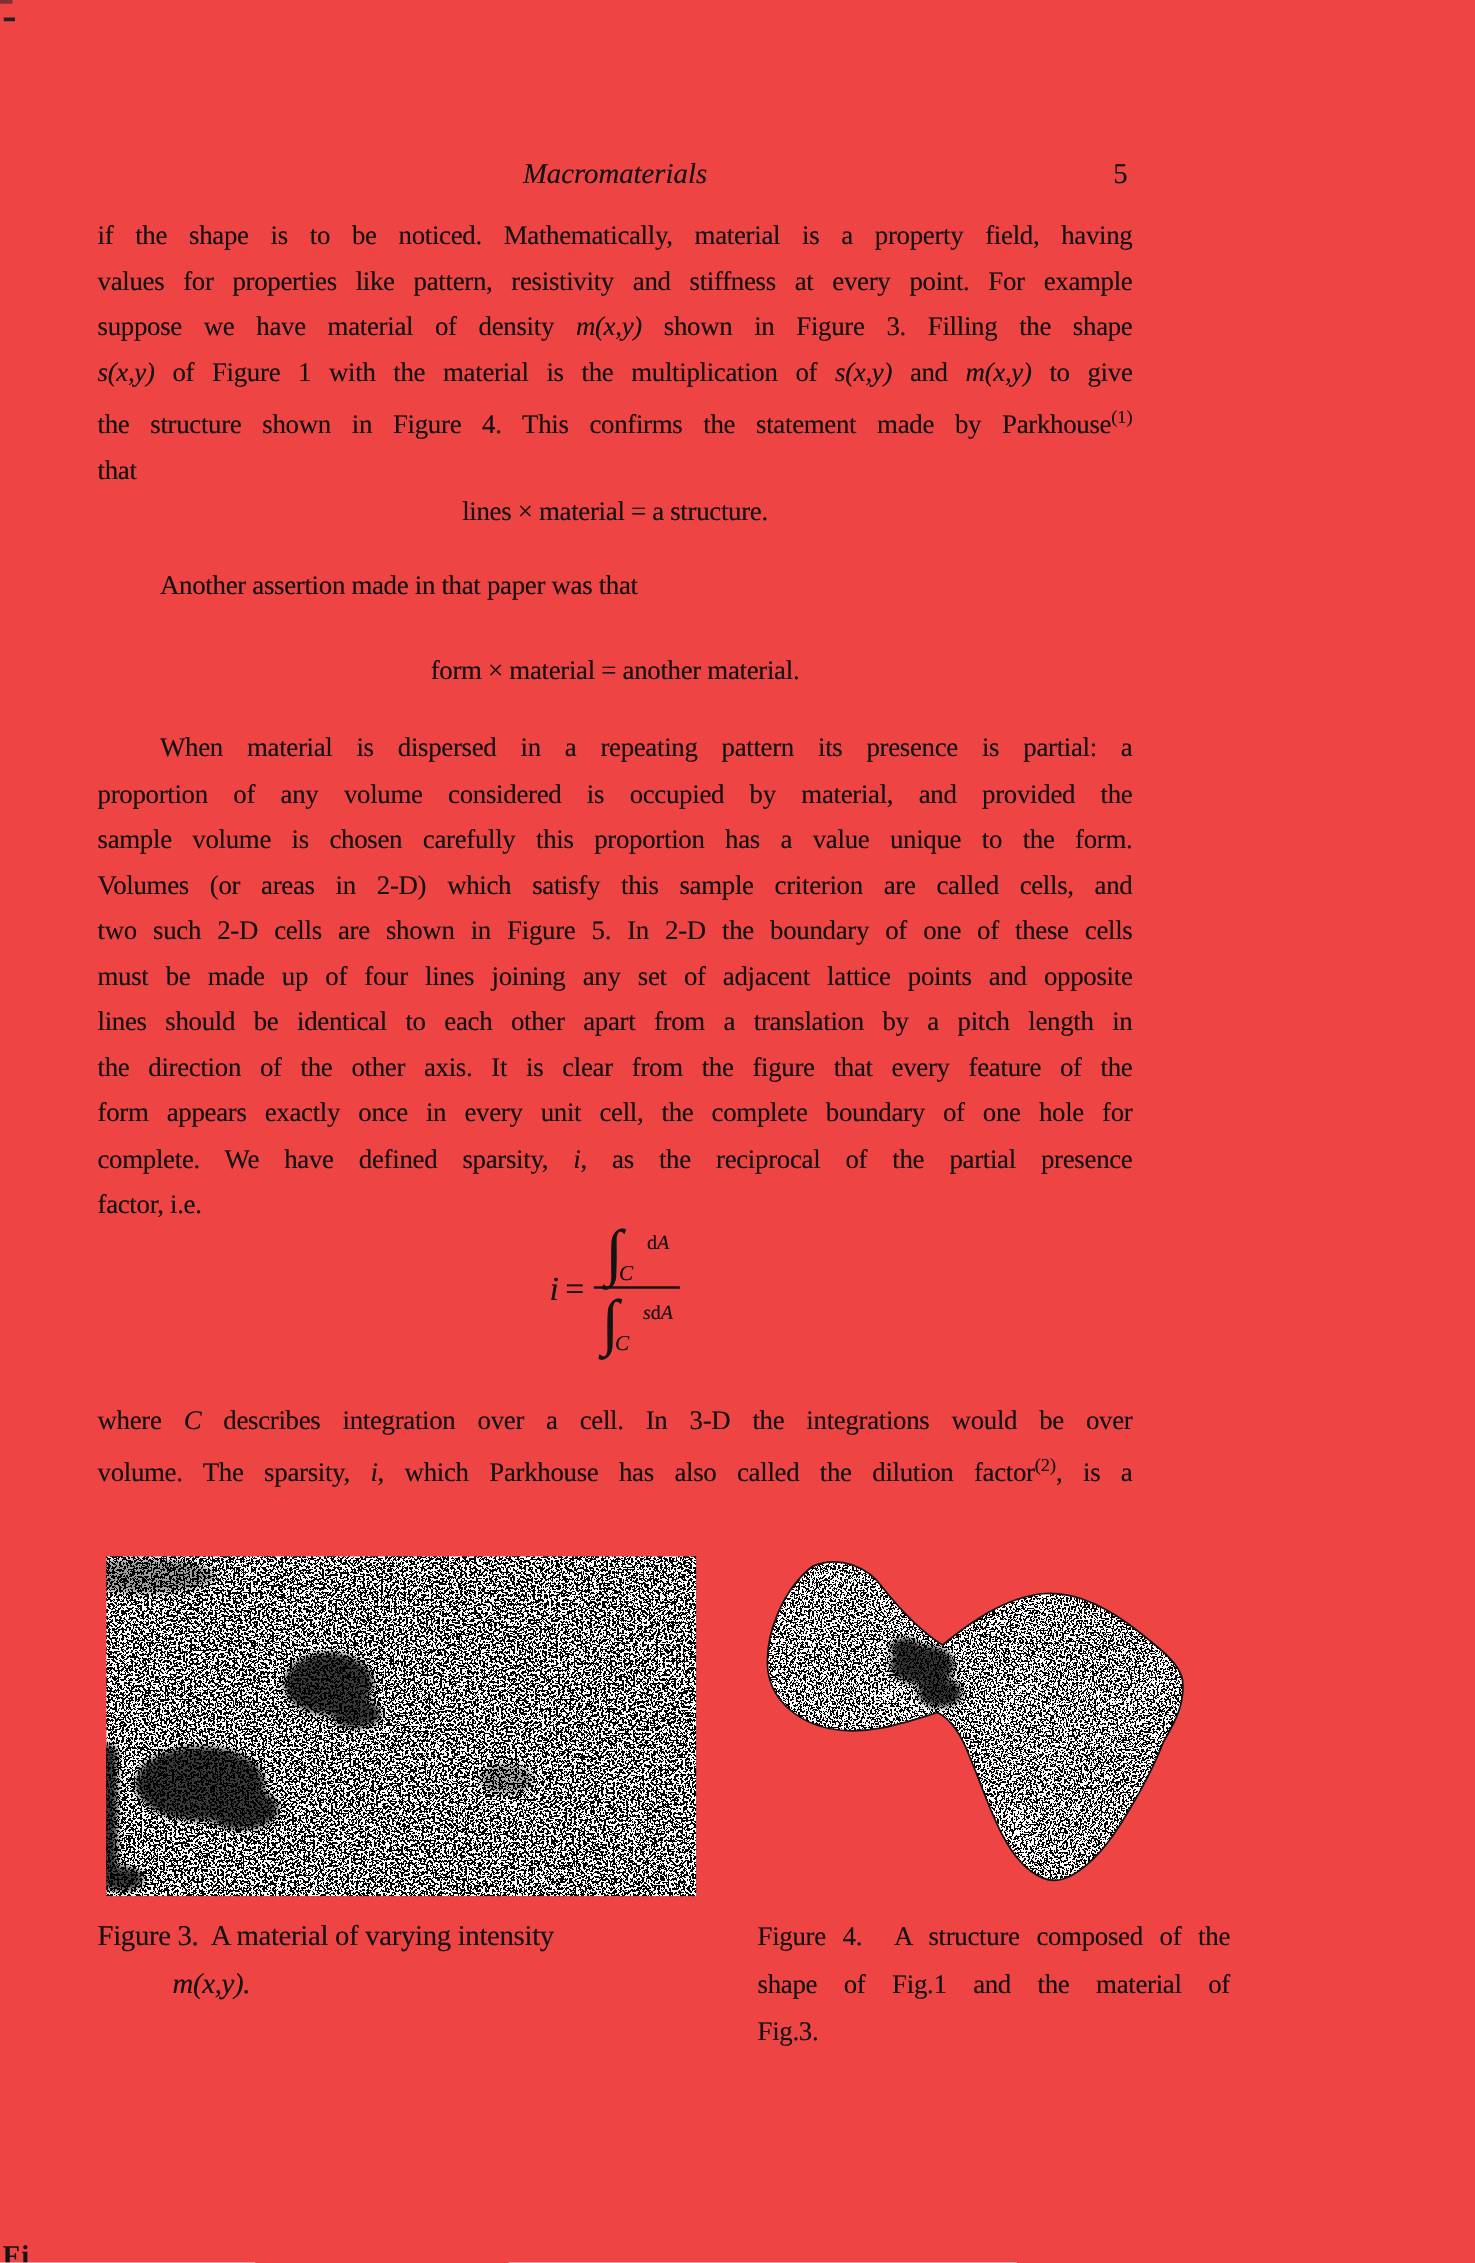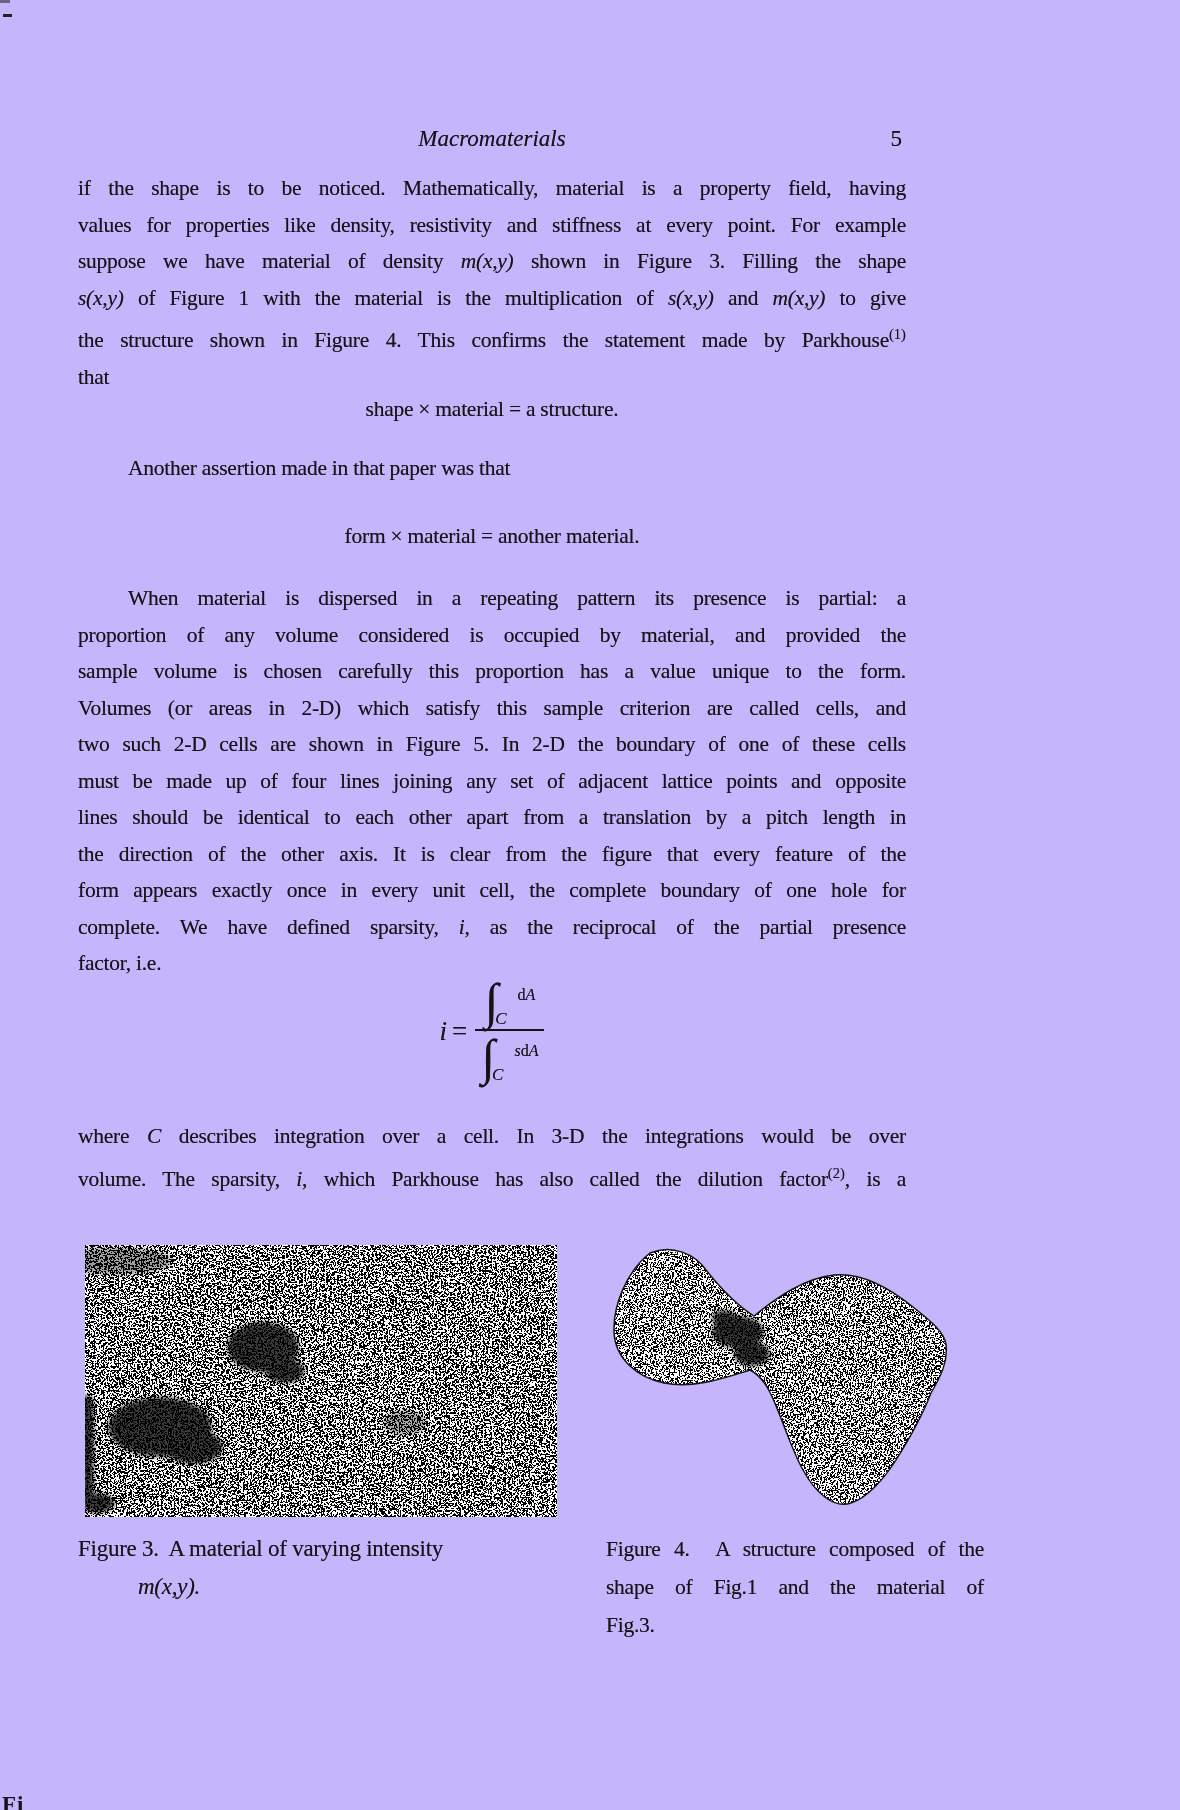--- a/index.html
+++ b/index.html
@@ -1,18 +1,18 @@
 <!DOCTYPE html>
 <html><head>
 <meta charset="utf-8">
 <style>
   html,body{margin:0;padding:0;background:#e8e8e8;}
   .page{
     position:relative;width:1180px;height:1810px;margin:0 auto;
-    background:#c4b5fd;overflow:hidden;
+    background:#ef4444;overflow:hidden;
     font-family:"Liberation Serif","DejaVu Serif",serif;
     color:#141414;
   }
   .block{position:absolute;left:78px;width:828px;font-size:21.5px;line-height:36.5px;
     letter-spacing:-0.25px;text-shadow:0 0 0.5px rgba(20,20,20,0.55);}
   .line{text-align:left;}
   .j{text-align:justify;text-align-last:justify;}
   .ind{text-indent:50px;}
   .cline{text-align:center;}
   .it{font-style:italic;}
@@ -52,28 +52,28 @@
 
 <div class="page">
 
   <div class="header">
     <span class="it">Macromaterials</span>
     <span class="page-number">5</span>
   </div>
 
   <div class="block" style="top:170px">
     <div class="line j"><span>if the shape is to be noticed. Mathematically, material is a property field, having</span></div>
-    <div class="line j"><span>values for properties like density, resistivity and stiffness at every point. For example</span></div>
+    <div class="line j"><span>values for properties like pattern, resistivity and stiffness at every point. For example</span></div>
     <div class="line j"><span>suppose we have material of density </span><span class="it">m(x,y)</span><span> shown in Figure 3. Filling the shape</span></div>
     <div class="line j"><span class="it">s(x,y)</span><span> of Figure 1 with the material is the multiplication of </span><span class="it">s(x,y)</span><span> and </span><span class="it">m(x,y)</span><span> to give</span></div>
     <div class="line j"><span>the structure shown in Figure 4. This confirms the statement made by Parkhouse</span><span class="sup">(1)</span></div>
     <div class="line"><span>that</span></div>
   </div>
 
-  <div class="block cline" style="top:391px">shape × material = a structure.</div>
+  <div class="block cline" style="top:391px">lines × material = a structure.</div>
 
   <div class="block" style="top:450px">
     <div class="line ind"><span>Another assertion made in that paper was that</span></div>
   </div>
 
   <div class="block cline" style="top:518px">form × material = another material.</div>
 
   <div class="block" style="top:580px">
     <div class="line j ind"><span>When material is dispersed in a repeating pattern its presence is partial: a</span></div>
     <div class="line j"><span>proportion of any volume considered is occupied by material, and provided the</span></div>

